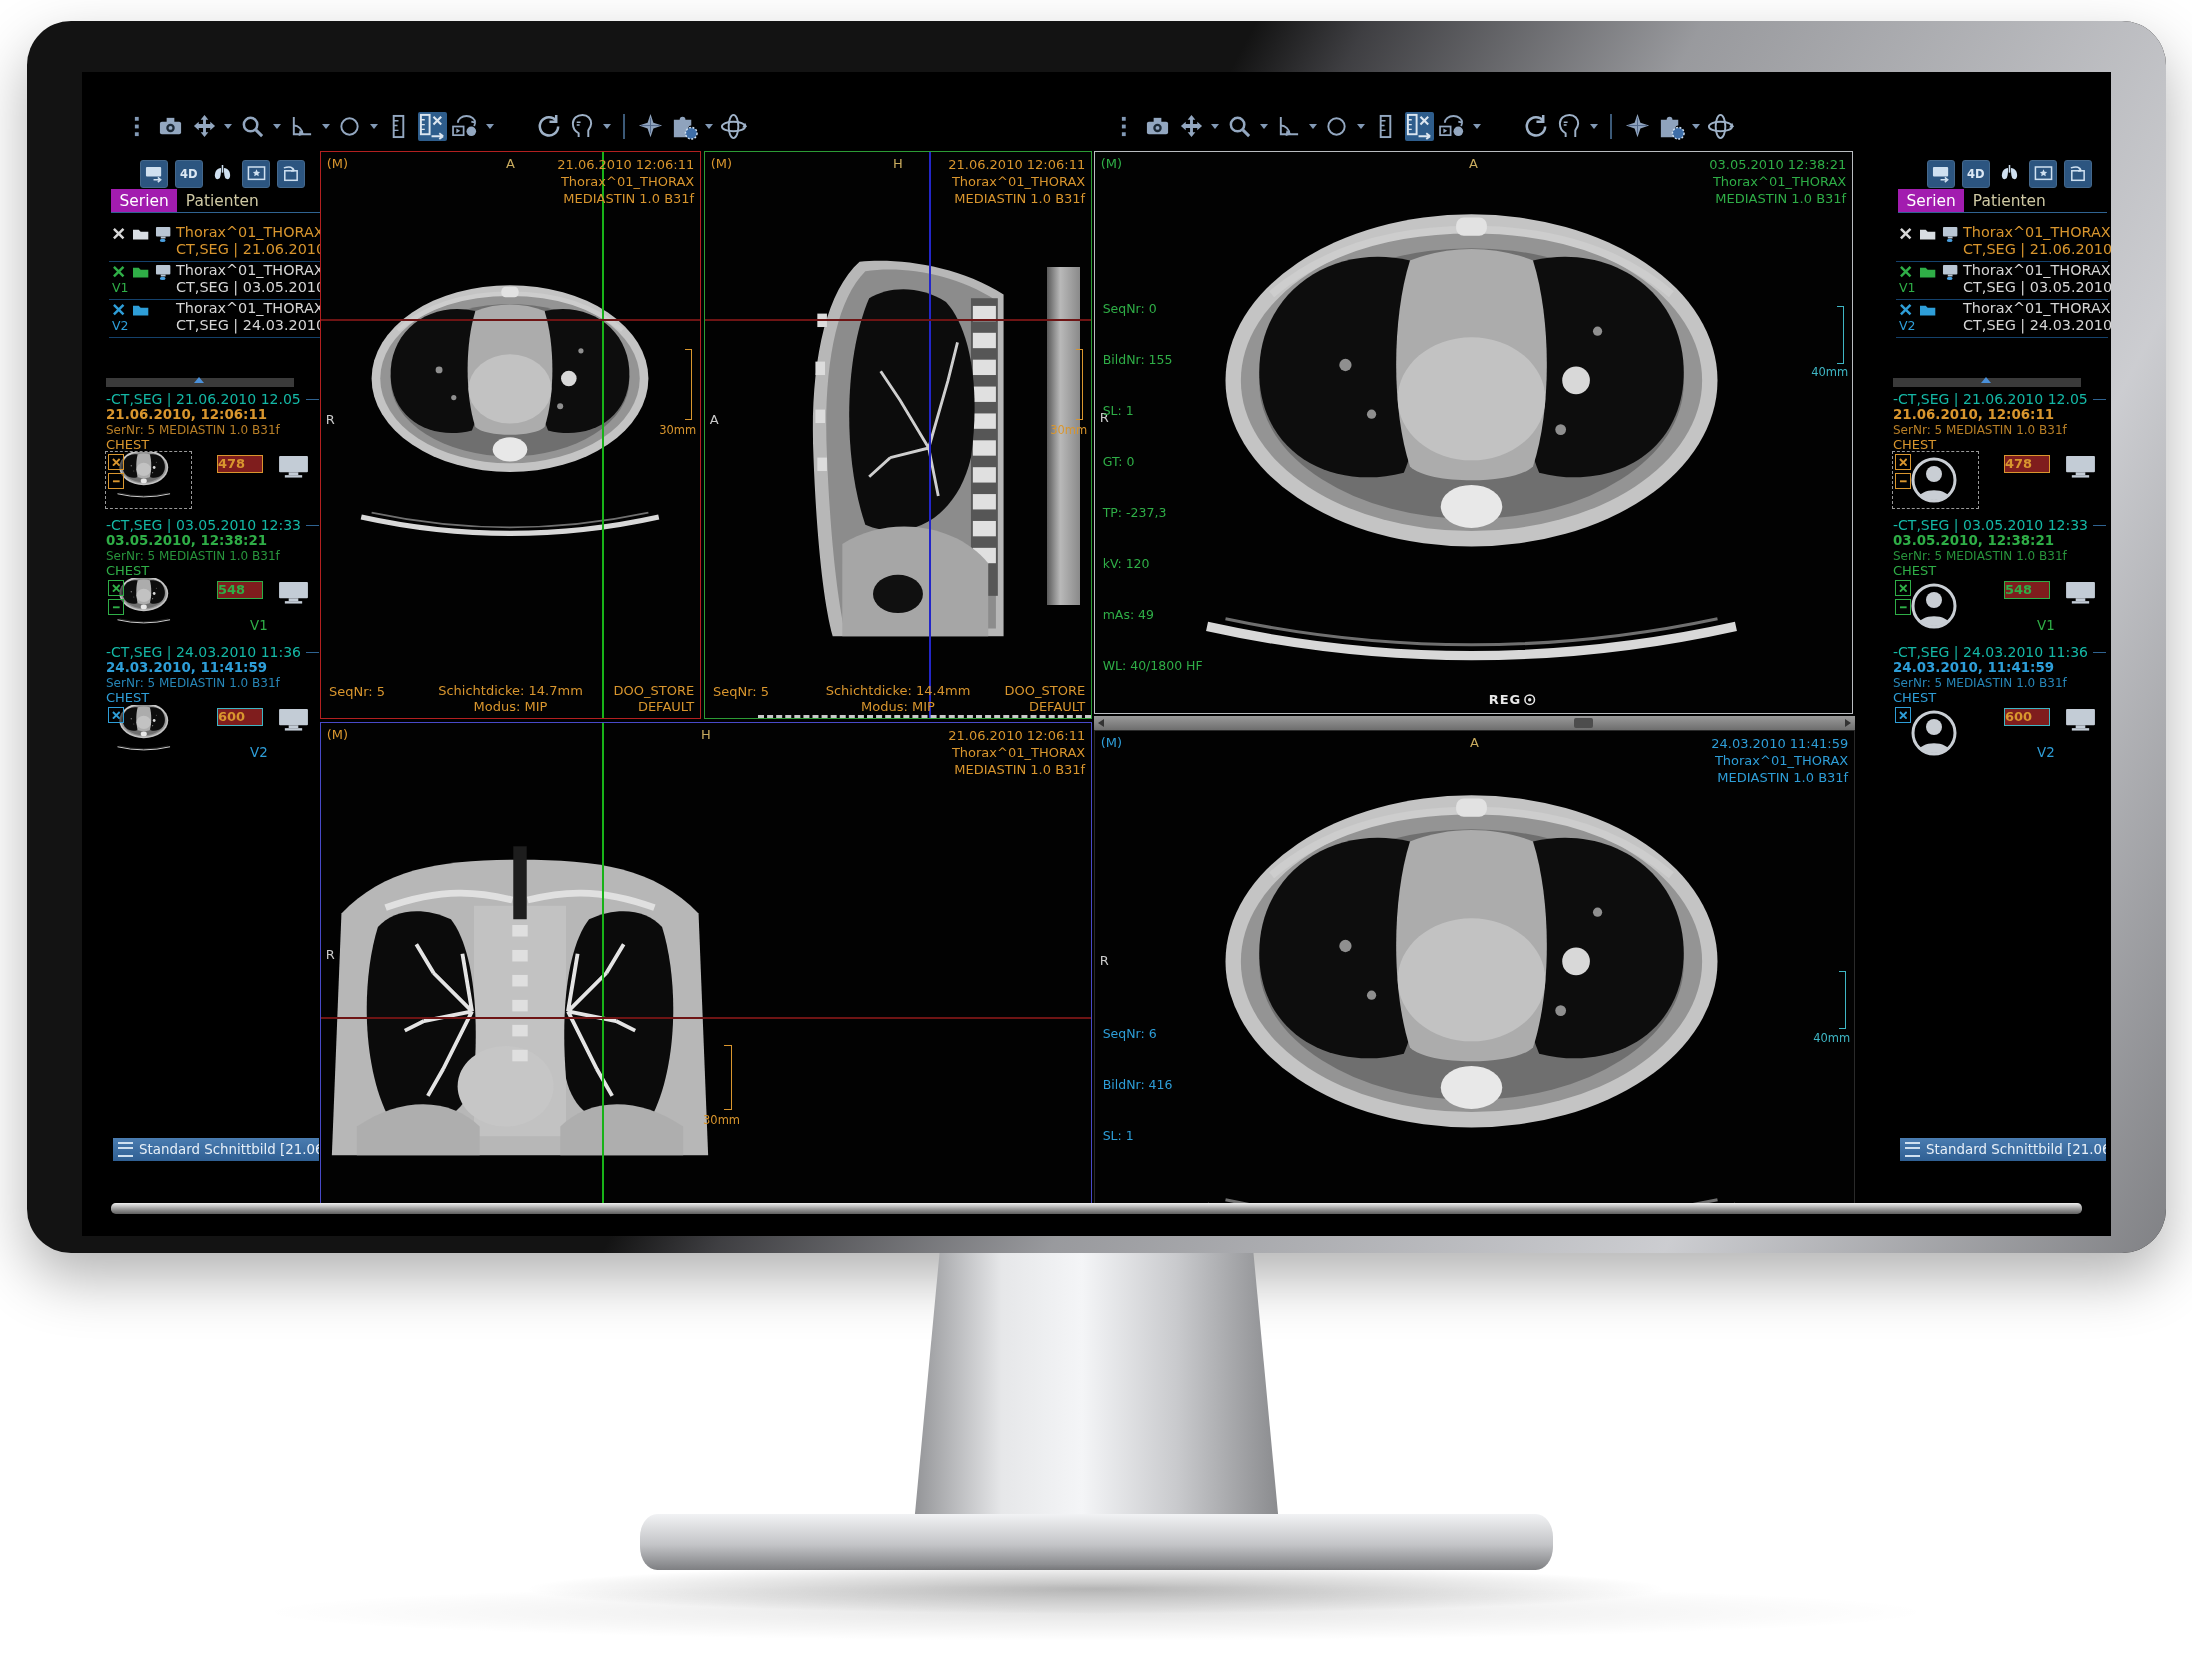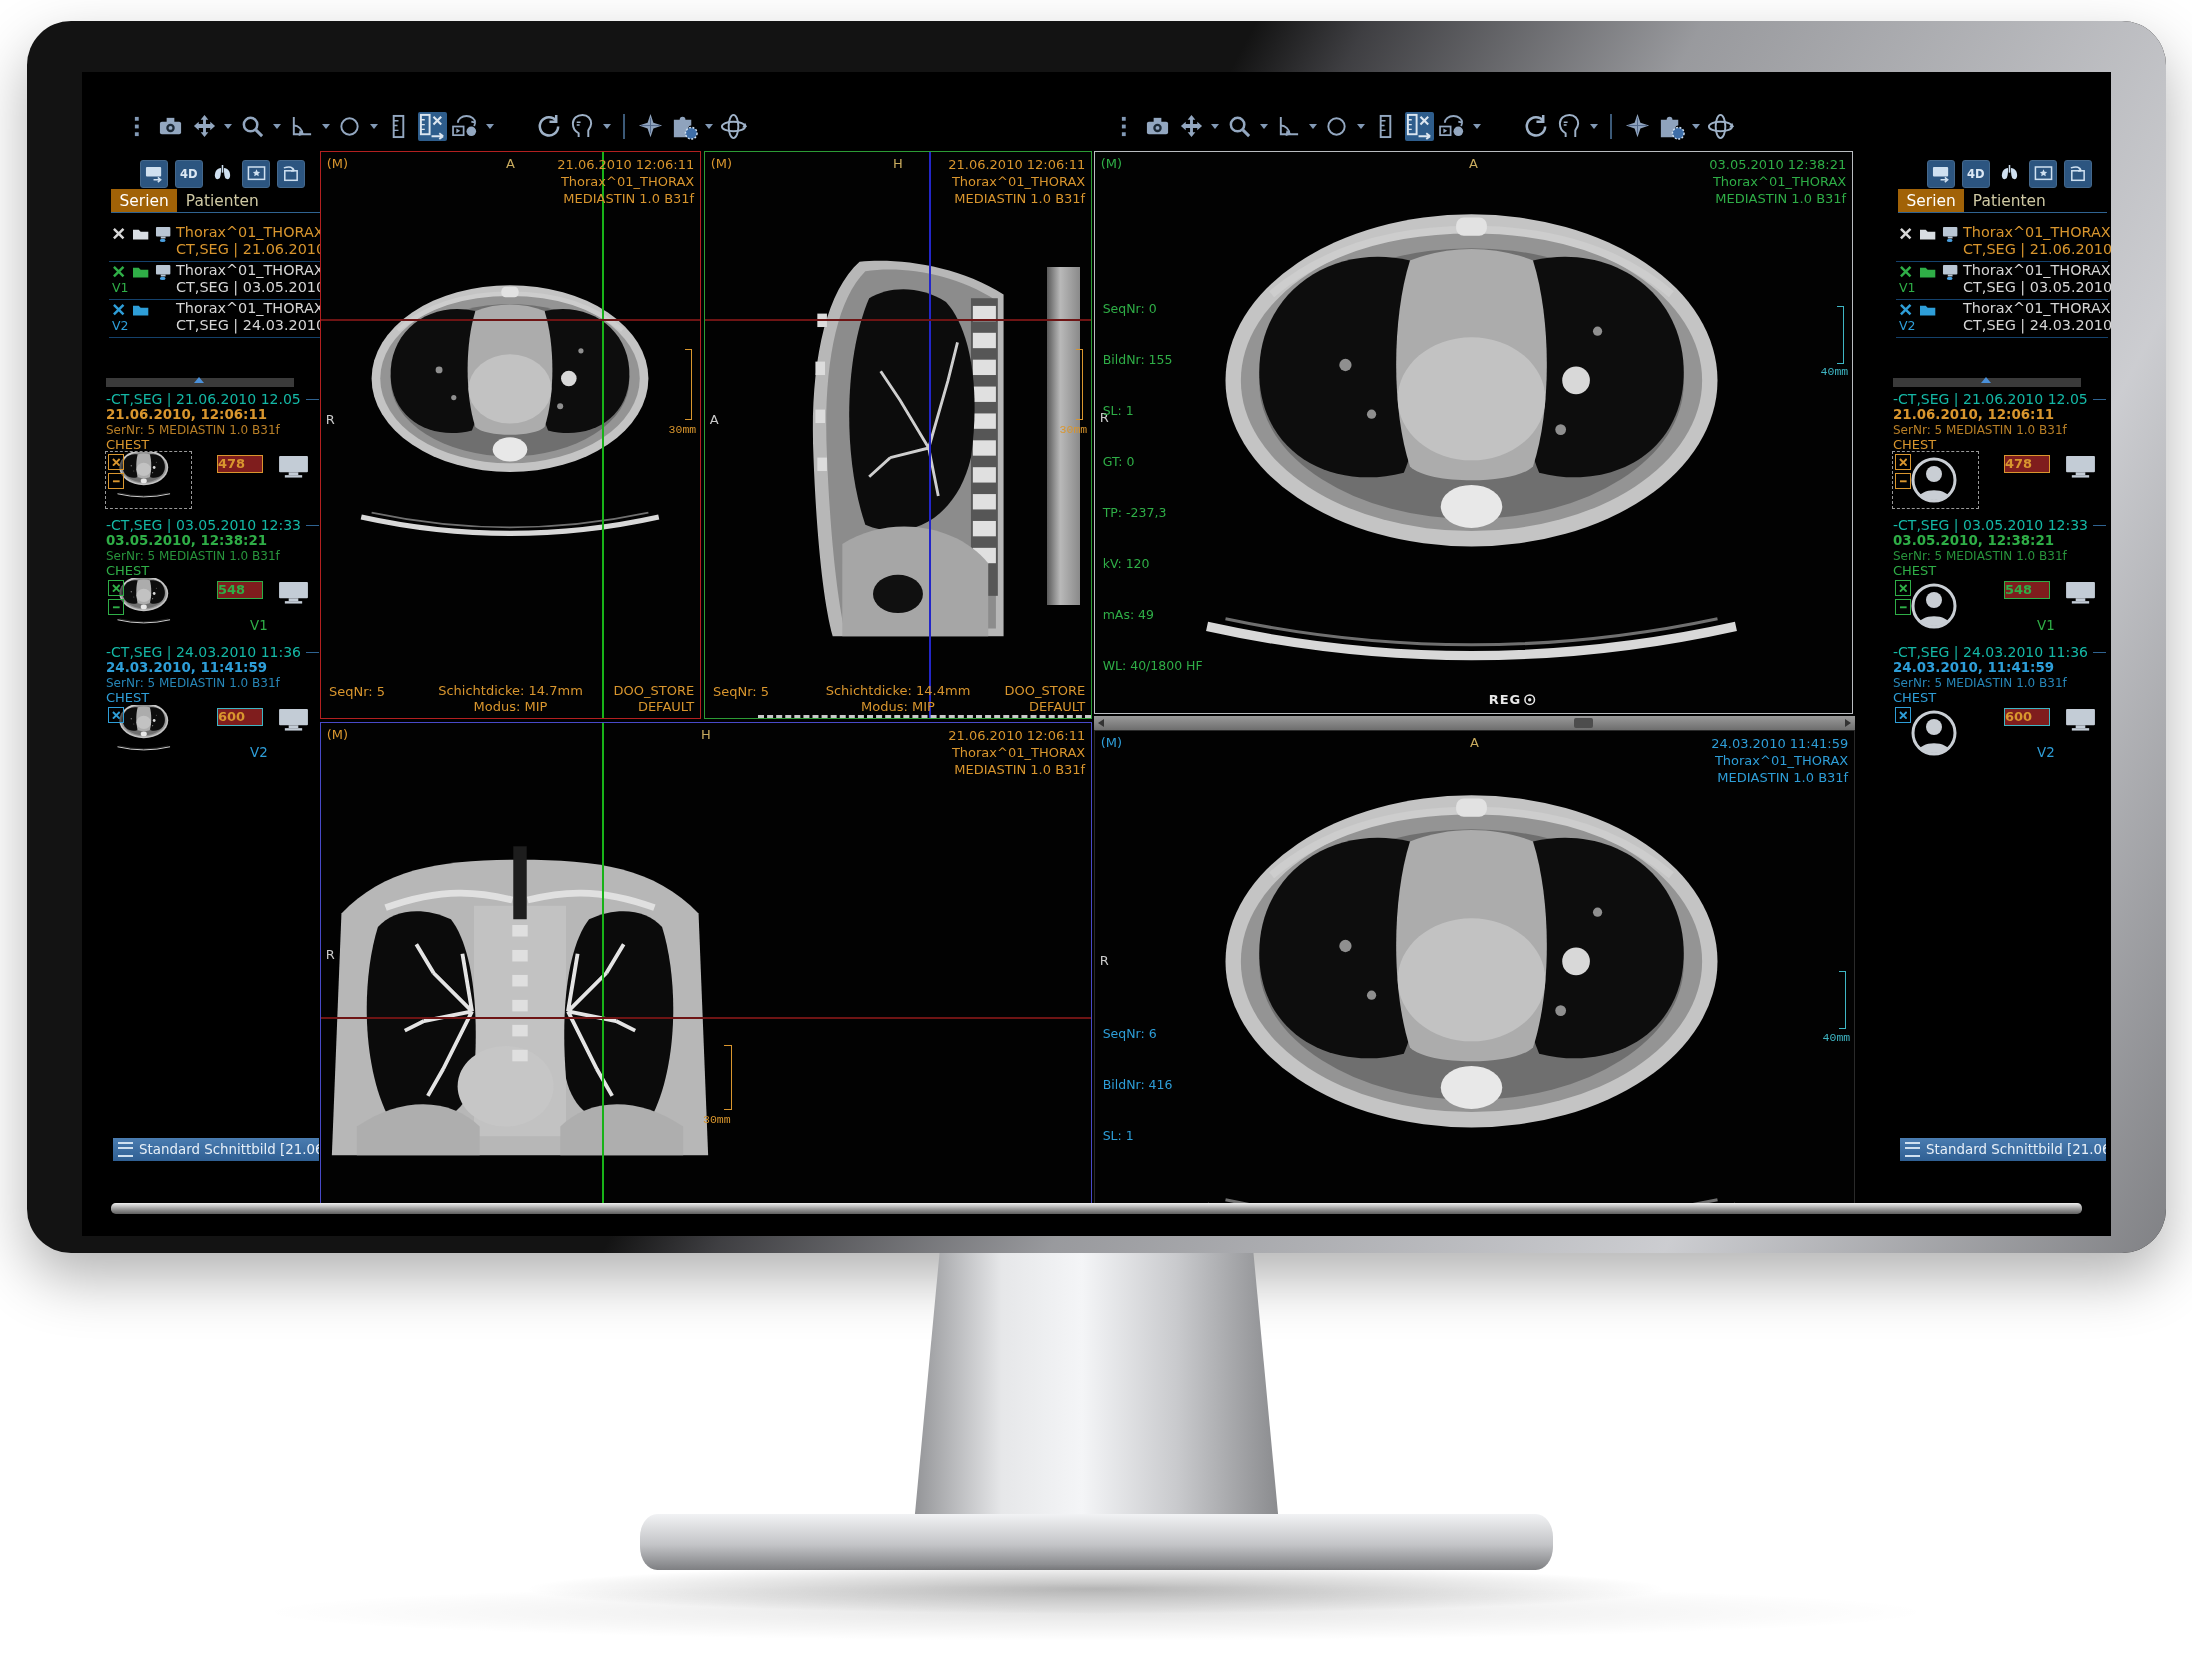--- a/index.html
+++ b/index.html
@@ -29,21 +29,21 @@
   .tsep{width:1.9px;height:25px;background:#3c5a78;margin:0 6.7px;}
   .tgap{width:29px;}
   
   .sb{position:absolute;top:0;width:242px;height:1164px;overflow:hidden;}
   .sb-l{left:0;} .sb-r{left:1787px;}
   .btns{position:absolute;left:58px;top:88px;display:flex;gap:6.7px;}
   .sbtn{width:26px;height:26px;background:#2c5580;border:1px solid #44688c;border-radius:2.9px;
     display:flex;align-items:center;justify-content:center;color:#dce8f4;font-size:11.5px;font-weight:bold;}
   .tabs{position:absolute;left:29px;top:117px;width:209px;display:flex;border-bottom:1.9px solid #2f6391;align-items:flex-end;}
   .tab{padding:2.9px 8.6px 1.9px;font-size:15.4px;white-space:nowrap;}
-  .tab.on{background:#a16207;color:#fff;}
+  .tab.on{background:#a21caf;color:#fff;}
   .tab.off{color:#cfc9a4;}
   .series{position:absolute;left:27px;top:152px;width:212px;}
   .srow{position:relative;height:37px;border-bottom:1px solid #14416b;font-size:14.4px;}
   .sx{position:absolute;left:2.9px;top:2.9px;}
   .sfold{position:absolute;left:23px;top:2.9px;}
   .smon{position:absolute;left:46px;top:1.9px;}
   .sname{position:absolute;left:67px;top:0;white-space:nowrap;}
   .ssub{position:absolute;left:67px;top:17.3px;white-space:nowrap;}
   .stag{position:absolute;left:2.9px;top:18px;font-size:12.5px;}
   .sdiv{position:absolute;left:24px;top:306px;width:188px;height:8.6px;background:#3a3a3a;}
@@ -75,21 +75,21 @@
   #vp1{left:238px;top:79px;width:379px;height:566px;border:1.9px solid #b32020;}
   #vp2{left:622px;top:79px;width:386px;height:566px;border:1.9px solid #2c9c35;}
   #vp3{left:1012px;top:79px;width:757px;height:561px;border:1.9px solid #b9bcc0;}
   #vp4{left:238px;top:650px;width:770px;height:487px;border:1.9px solid #4849c8;}
   #vp5{left:1012px;top:658px;width:759px;height:482px;border:1px solid #2a2a2a;}
   .tl{position:absolute;left:5.8px;top:3.8px;}
   .tc{position:absolute;left:50%;top:3.8px;transform:translateX(-50%);color:#c9ab5e;}
   .trb{position:absolute;right:5.8px;top:3.8px;text-align:right;line-height:17.3px;white-space:nowrap;}
   .sidemark{position:absolute;left:4.8px;top:46%;color:#c9c9c9;}
   .brk{position:absolute;width:6.7px;border-top:1.9px solid;border-bottom:1.9px solid;border-right:1.9px solid;}
-  .brklb{position:absolute;font-size:11.5px;white-space:nowrap;font-family:Liberation Mono, monospace;}
+  .brklb{position:absolute;font-size:11.5px;white-space:nowrap;}
   .blrow{position:absolute;left:8px;bottom:19px;white-space:nowrap;}
   .bcc{position:absolute;left:50%;transform:translateX(-50%);text-align:center;bottom:2.9px;line-height:16.3px;white-space:nowrap;}
   .brr{position:absolute;right:5.8px;bottom:2.9px;text-align:right;line-height:16.3px;white-space:nowrap;}
   .stats{position:absolute;left:7.7px;bottom:4.8px;line-height:17px;font-size:12.5px;white-space:pre;}
   .vline{position:absolute;top:0;width:1.9px;height:100%;}
   .hline{position:absolute;left:0;width:100%;height:1.9px;}
   .dash{position:absolute;left:53px;right:0;bottom:0;border-top:3.8px dashed #c9c9c9;}
   .reg{position:absolute;left:52%;bottom:5.8px;color:#e8e8e8;font-weight:bold;letter-spacing:1px;display:flex;align-items:center;gap:1.9px;}
   
   .hscroll{position:absolute;left:1012px;top:644px;width:761px;height:14.4px;

